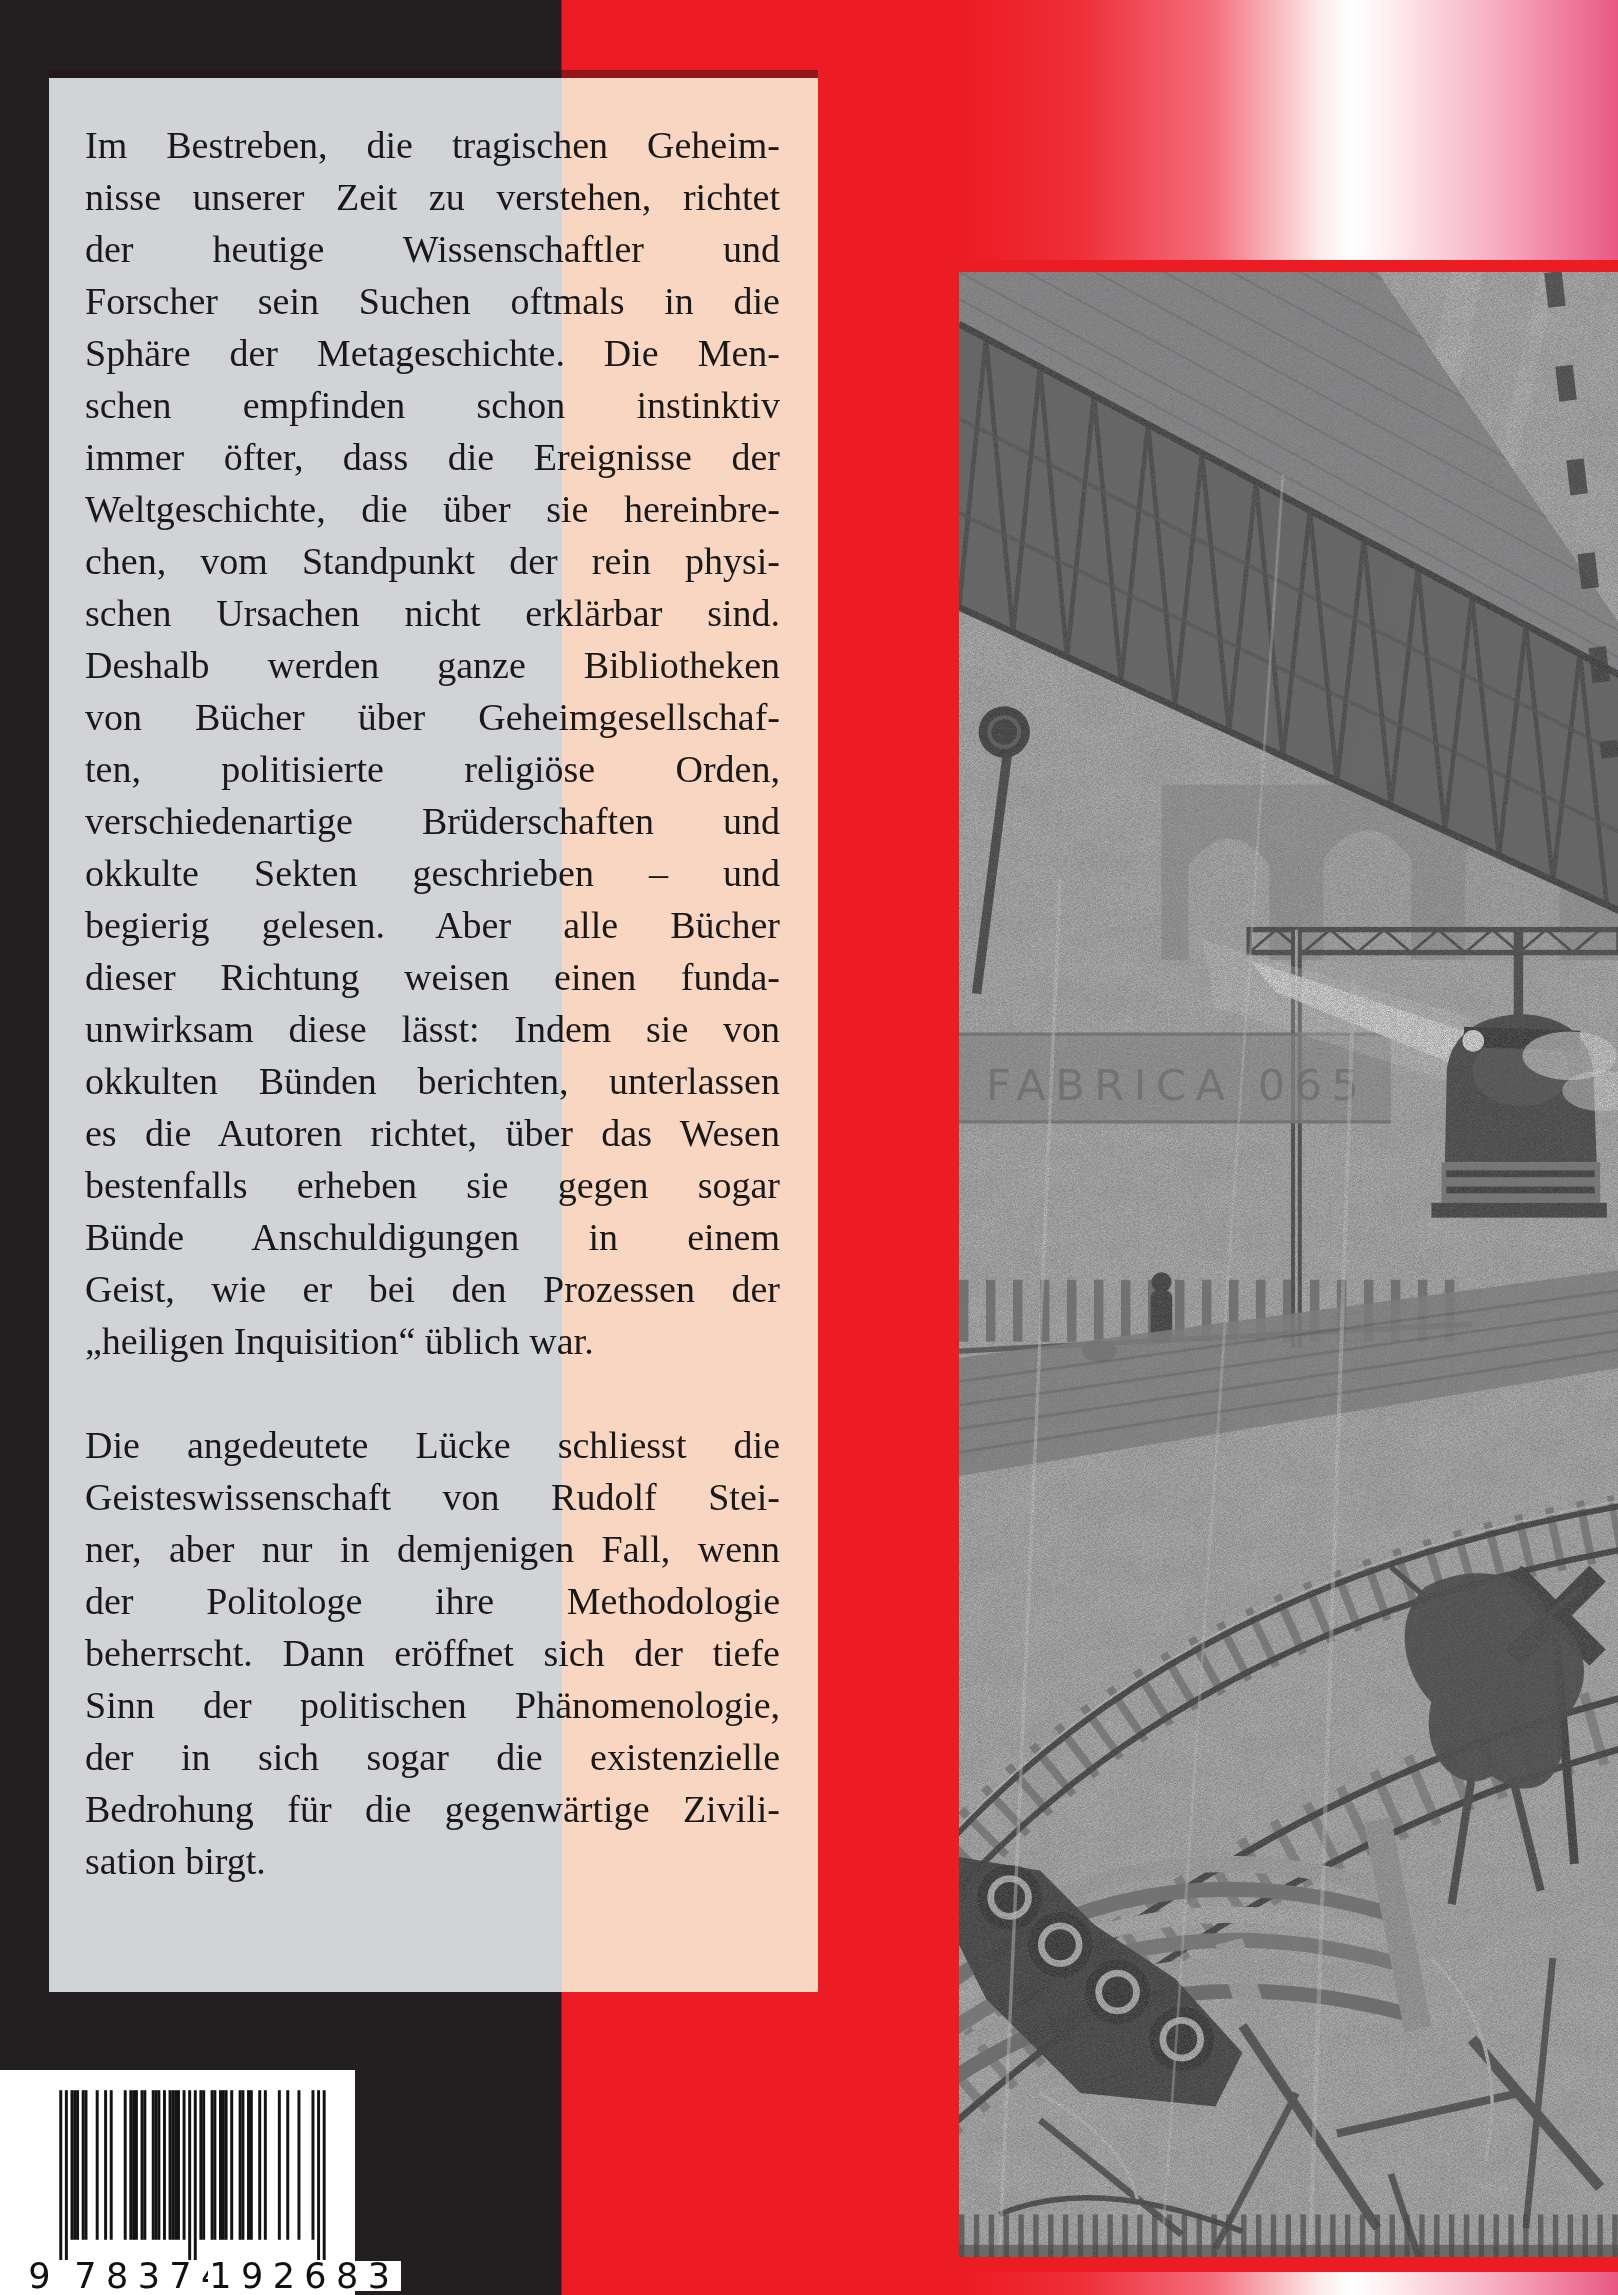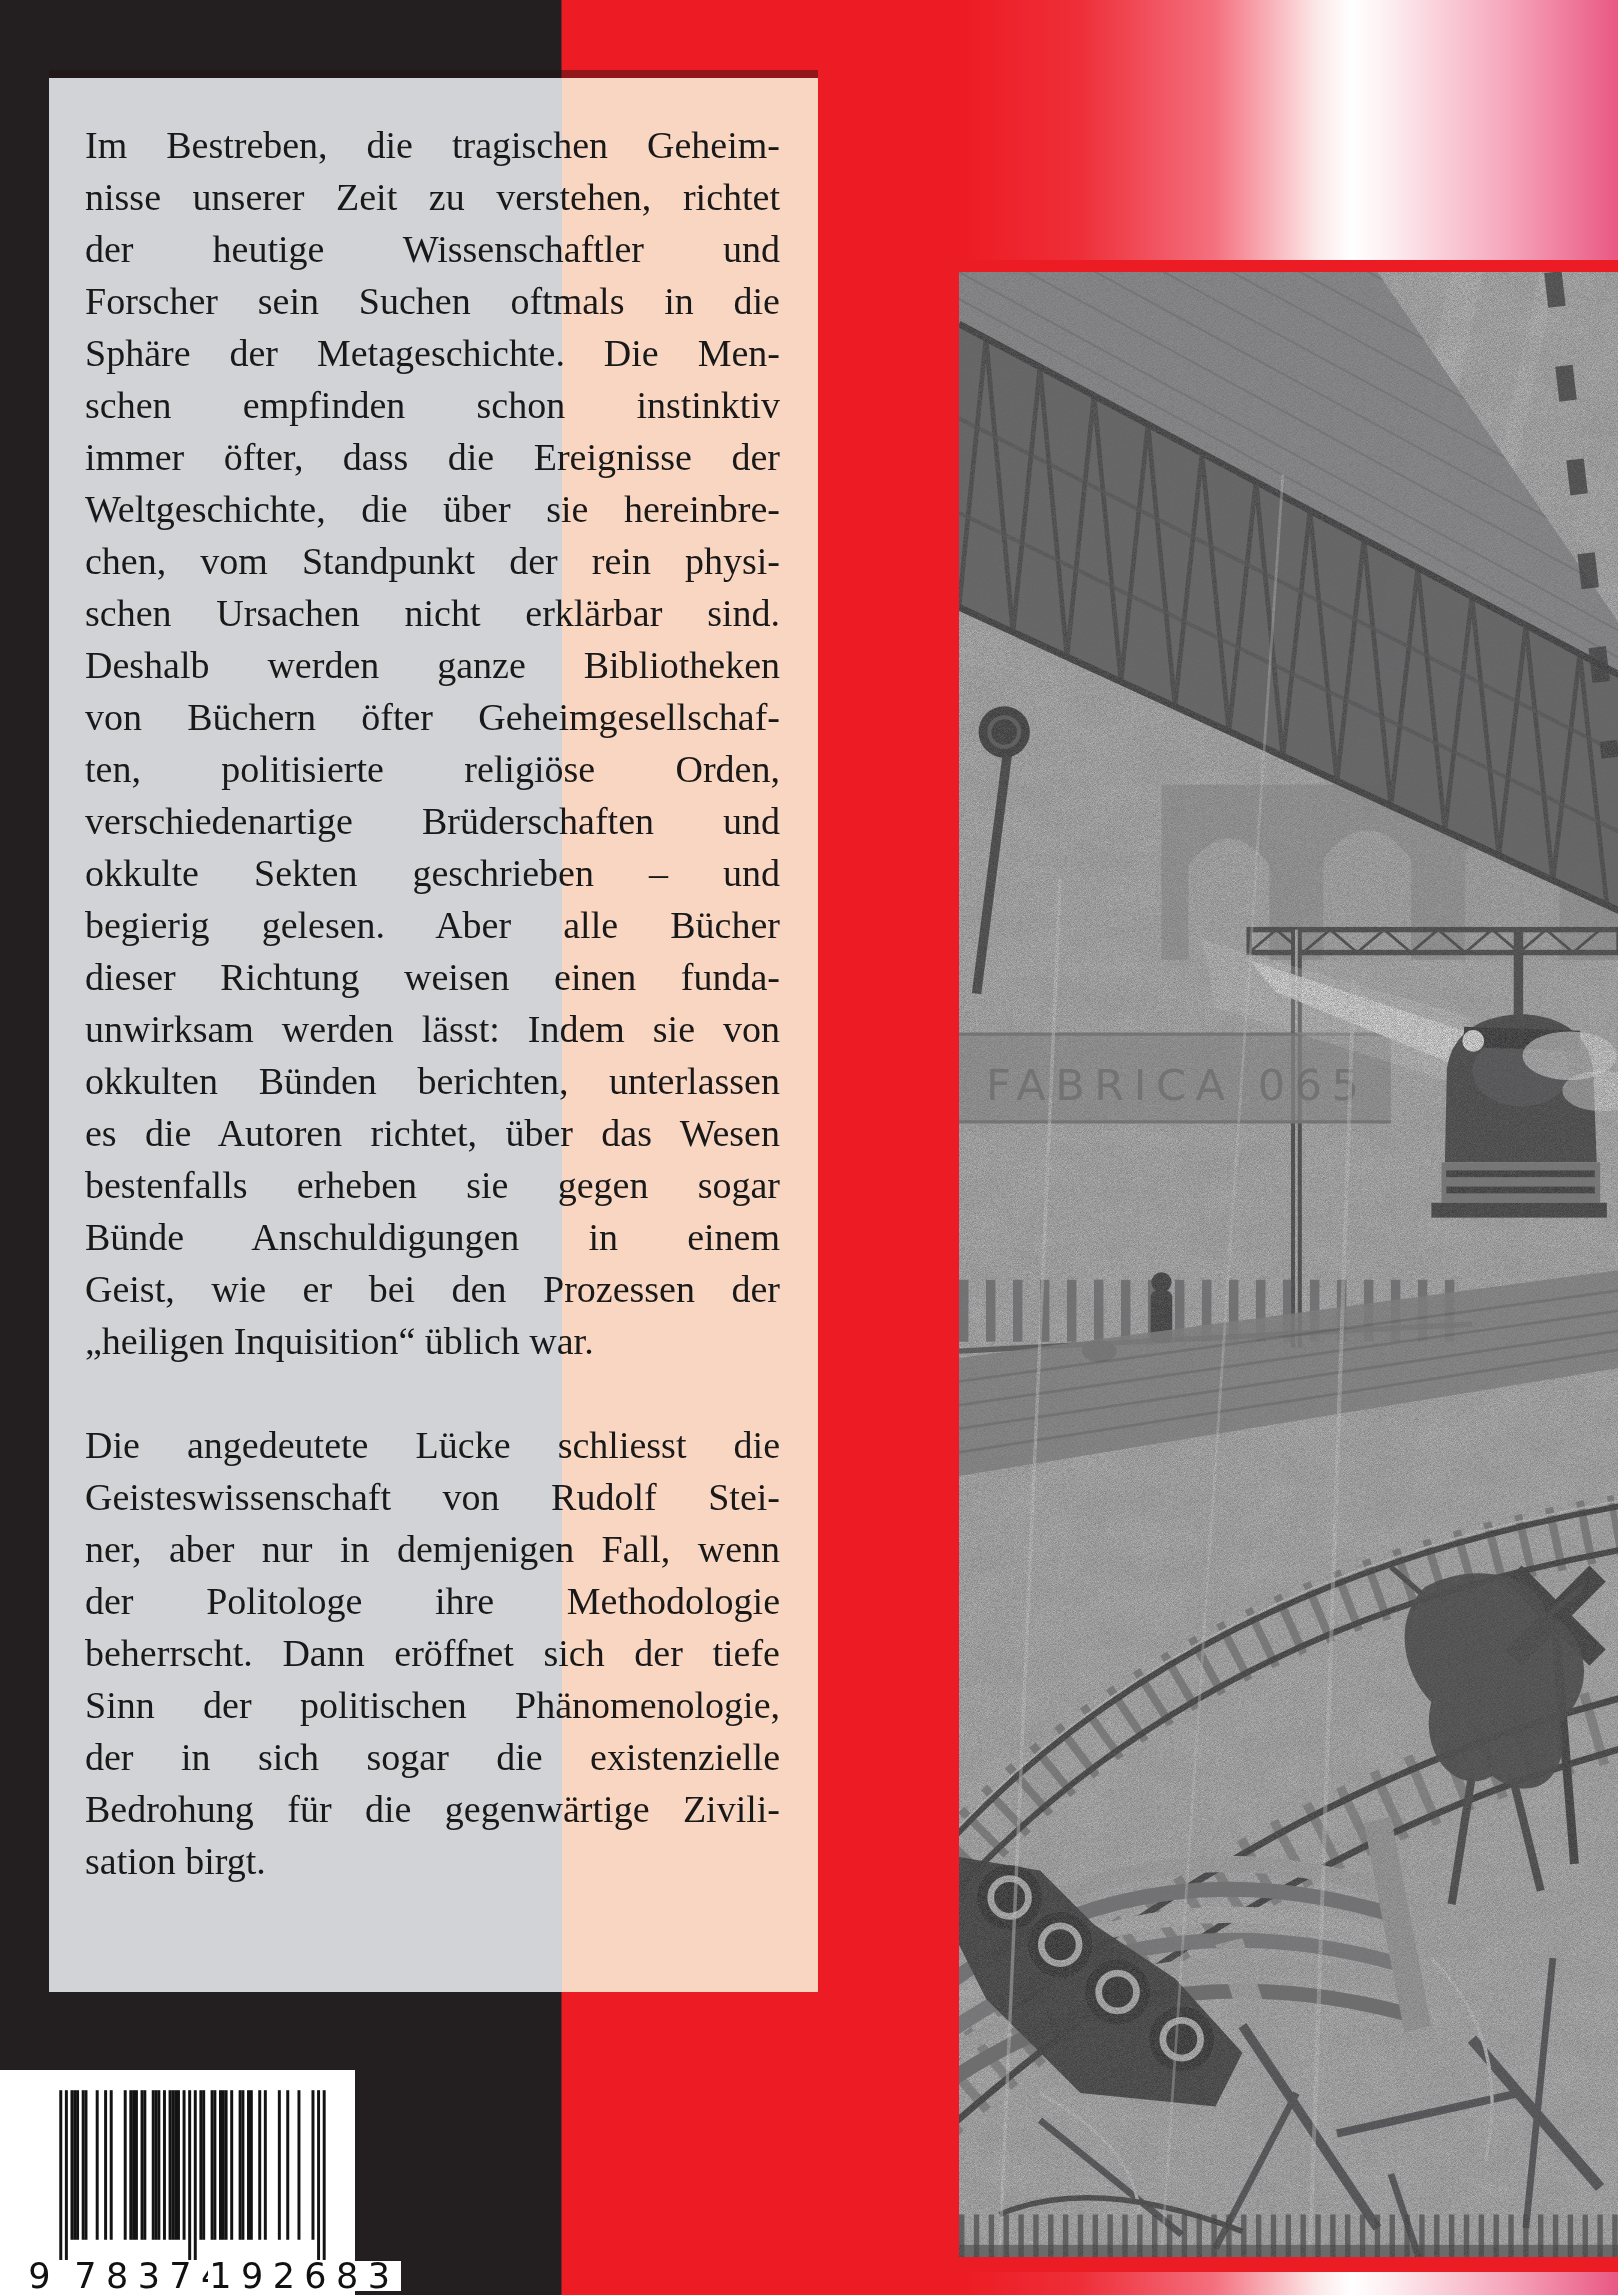--- a/index.html
+++ b/index.html
@@ -57,27 +57,27 @@
         <div class="blurb-line">nisse unserer Zeit zu verstehen, richtet</div>
         <div class="blurb-line">der heutige Wissenschaftler und</div>
         <div class="blurb-line">Forscher sein Suchen oftmals in die</div>
         <div class="blurb-line">Sphäre der Metageschichte. Die Men-</div>
         <div class="blurb-line">schen empfinden schon instinktiv</div>
         <div class="blurb-line">immer öfter, dass die Ereignisse der</div>
         <div class="blurb-line">Weltgeschichte, die über sie hereinbre-</div>
         <div class="blurb-line">chen, vom Standpunkt der rein physi-</div>
         <div class="blurb-line">schen Ursachen nicht erklärbar sind.</div>
         <div class="blurb-line">Deshalb werden ganze Bibliotheken</div>
-        <div class="blurb-line">von Büchern öfter Geheimgesellschaf-</div>
+        <div class="blurb-line">von Bücher über Geheimgesellschaf-</div>
         <div class="blurb-line">ten, politisierte religiöse Orden,</div>
         <div class="blurb-line">verschiedenartige Brüderschaften und</div>
         <div class="blurb-line">okkulte Sekten geschrieben – und</div>
         <div class="blurb-line">begierig gelesen. Aber alle Bücher</div>
         <div class="blurb-line">dieser Richtung weisen einen funda-</div>
-        <div class="blurb-line">unwirksam werden lässt: Indem sie von</div>
+        <div class="blurb-line">unwirksam diese lässt: Indem sie von</div>
         <div class="blurb-line">okkulten Bünden berichten, unterlassen</div>
         <div class="blurb-line">es die Autoren richtet, über das Wesen</div>
         <div class="blurb-line">bestenfalls erheben sie gegen sogar</div>
         <div class="blurb-line">Bünde Anschuldigungen in einem</div>
         <div class="blurb-line">Geist, wie er bei den Prozessen der</div>
         <div class="blurb-line last">„heiligen Inquisition“ üblich war.</div>
       </div>
     <div class="blurb blurb-p2">
         <div class="blurb-line">Die angedeutete Lücke schliesst die</div>
         <div class="blurb-line">Geisteswissenschaft von Rudolf Stei-</div>

